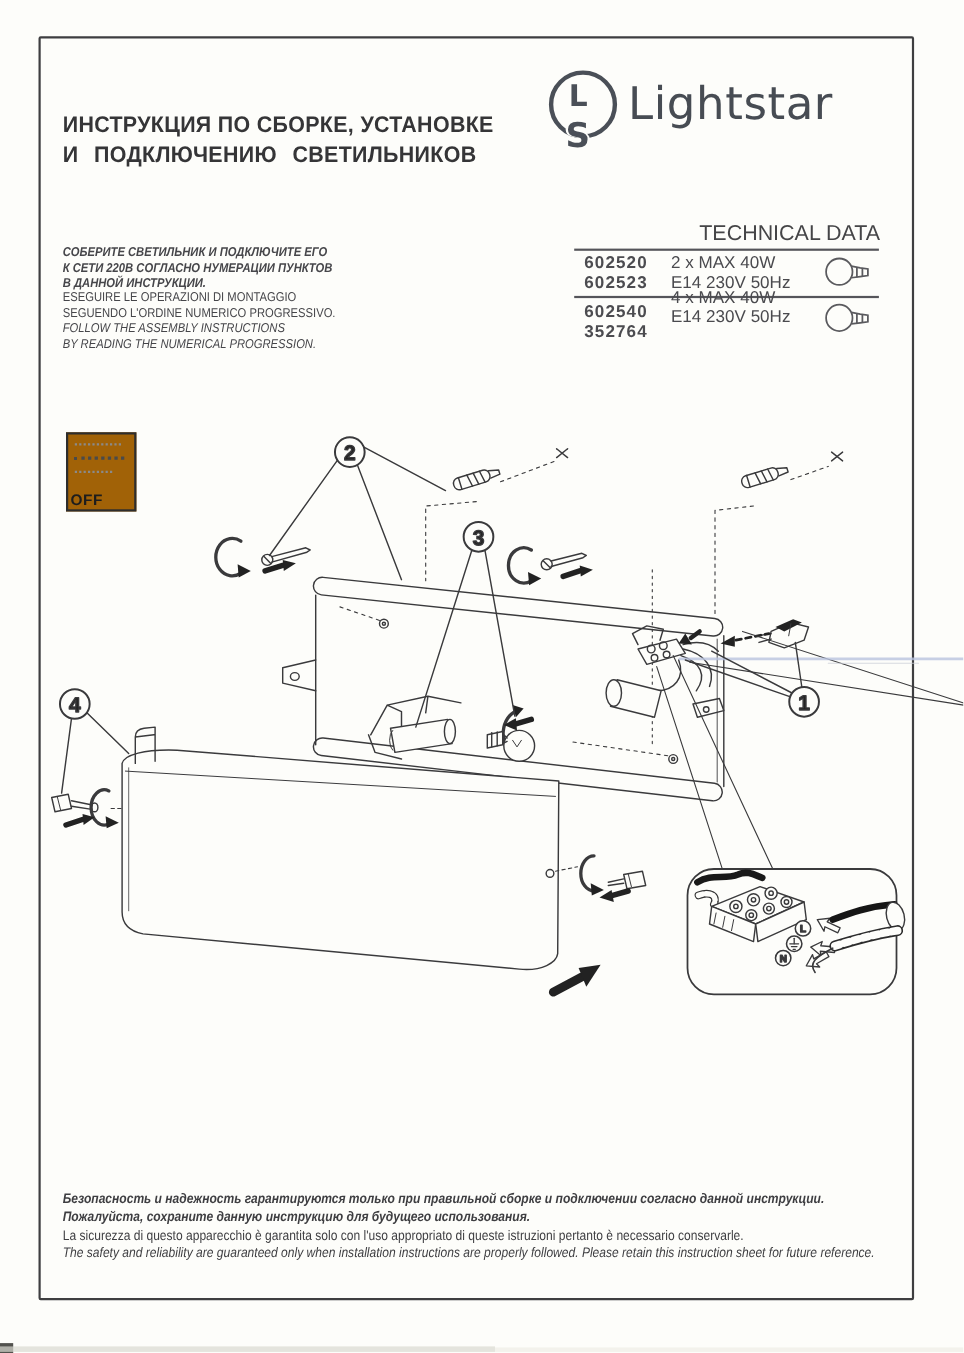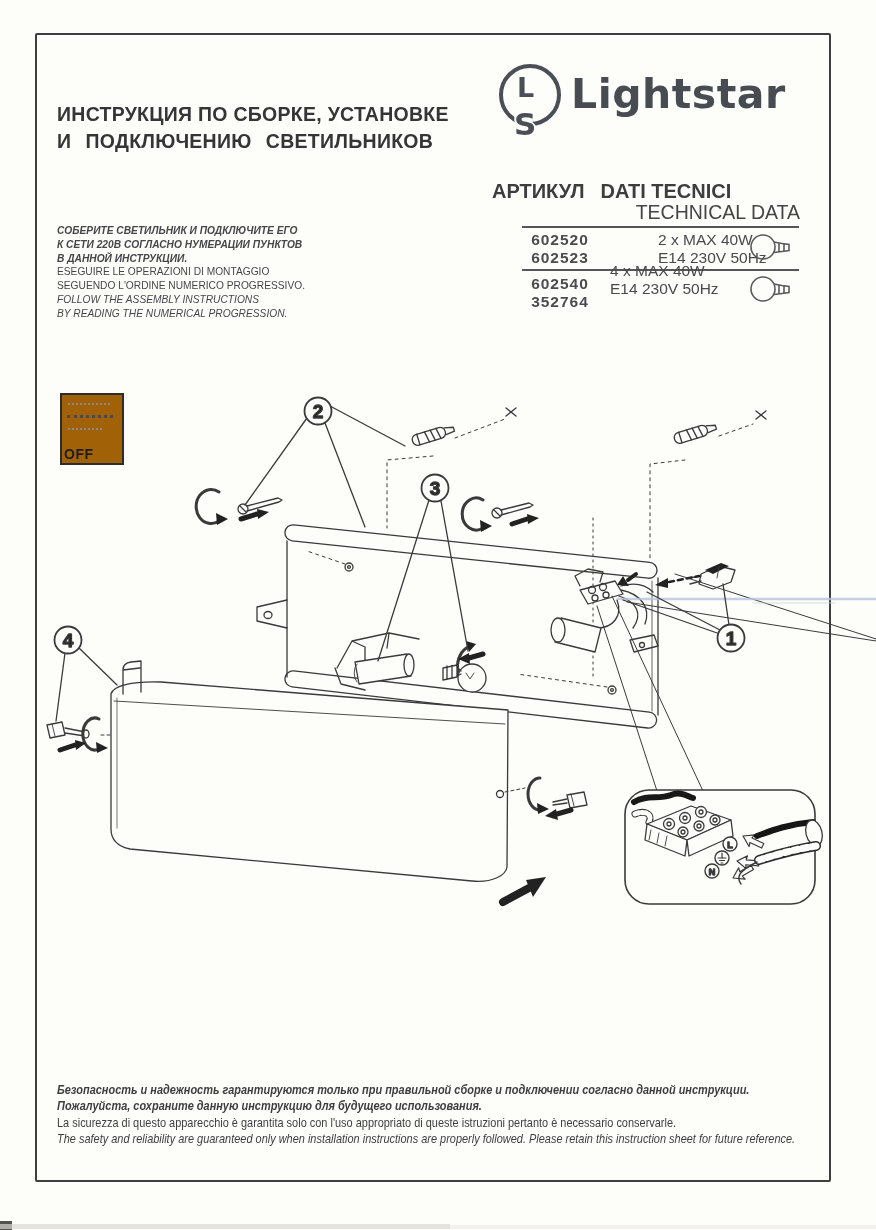--- a/index.html
+++ b/index.html
@@ -11,21 +11,21 @@
   .title{left:57px;top:100px;transform:scaleX(.95);transform-origin:0 0;}
   .title div{font-size:20.5px;font-weight:bold;letter-spacing:.3px;line-height:27px;color:#353537;white-space:nowrap;}
   .title .l2{word-spacing:9px;}
   
   .logo{left:497px;top:62px;display:flex;align-items:flex-start;}
   .logo-mark{position:relative;width:62px;height:88px;}
   .logo-circle{position:absolute;left:2px;top:2px;width:54px;height:54px;border:4.5px solid #4a4f57;border-radius:50%;}
   .logo-l{position:absolute;left:20px;top:10px;font-family:"DejaVu Sans",sans-serif;font-size:27px;font-weight:bold;color:#4a4f57;}
   .logo-s{position:absolute;left:17px;top:44px;font-family:"DejaVu Sans",sans-serif;font-size:31px;font-weight:bold;color:#4a4f57;
           text-shadow:-2px 0 0 #fdfdfa,2px 0 0 #fdfdfa,0 -2px 0 #fdfdfa;}
-  .logo-word{margin-left:12px;margin-top:8px;font-family:"DejaVu Sans",sans-serif;font-size:41px;font-weight:bold;color:#474c53;letter-spacing:.5px;}
+  .logo-word{margin-left:12px;margin-top:8px;font-family:"DejaVu Sans",sans-serif;font-size:41px;font-weight:normal;color:#474c53;letter-spacing:.5px;}
   
   .tech-head{left:492px;top:180px;display:flex;gap:16px;font-size:20px;font-weight:bold;color:#3d3d3f;white-space:nowrap;}
   .tech-en{left:608px;top:201px;width:192px;font-size:19.5px;color:#454547;text-align:right;white-space:nowrap;}
   .tech-rule{left:522px;width:277px;height:0;border-top:2px solid #55555a;}
   .tech-arts{width:76px;text-align:center;font-size:15.5px;font-weight:bold;color:#4c4c50;line-height:17.5px;letter-spacing:1px;}
   .tech-spec{font-size:15.5px;color:#4a4a4e;line-height:17.5px;white-space:nowrap;}
   
   .note{left:57px;top:223px;transform:scaleX(.88);transform-origin:0 0;line-height:13.8px;font-size:11.6px;color:#46464a;white-space:nowrap;}
   .note .ru{font-weight:bold;font-style:italic;}
   .note .it{font-style:normal;}
@@ -61,34 +61,30 @@
 
   <div class="abs logo">
     <div class="logo-mark">
       <div class="logo-circle"></div>
       <div class="logo-l">L</div>
       <div class="logo-s">S</div>
     </div>
     <div class="logo-word">Lightstar</div>
   </div>
 
-  <div class="abs tech-head">
-    <span>АРТИКУЛ</span>
-    <span>DATI TECNICI</span>
-  </div>
   <div class="abs tech-en">TECHNICAL DATA</div>
   <div class="abs tech-rule" style="top:226px;"></div>
 
   <div class="abs" style="left:522px;top:231px;">
     <div class="tech-arts">
       <div>602520</div>
       <div>602523</div>
     </div>
   </div>
-  <div class="abs tech-spec" style="left:610px;top:231px;margin-left:48px;">
+  <div class="abs tech-spec" style="left:610px;top:231px;">
     <div>2 x MAX 40W</div>
     <div>E14 230V 50Hz</div>
   </div>
   <svg class="abs" style="left:748px;top:231px;" width="48" height="32" viewBox="0 0 48 32">
     <g fill="none" stroke="#5a5a5e" stroke-width="1.6">
       <circle cx="15" cy="16" r="12"></circle>
       <path d="M26,11 L34,12.5 L41,13.5 L41,19.5 L34,20.5 L26,21.5"></path>
       <line x1="31" y1="12" x2="31" y2="21"></line>
         <line x1="36" y1="13" x2="36" y2="20"></line>
     </g>

